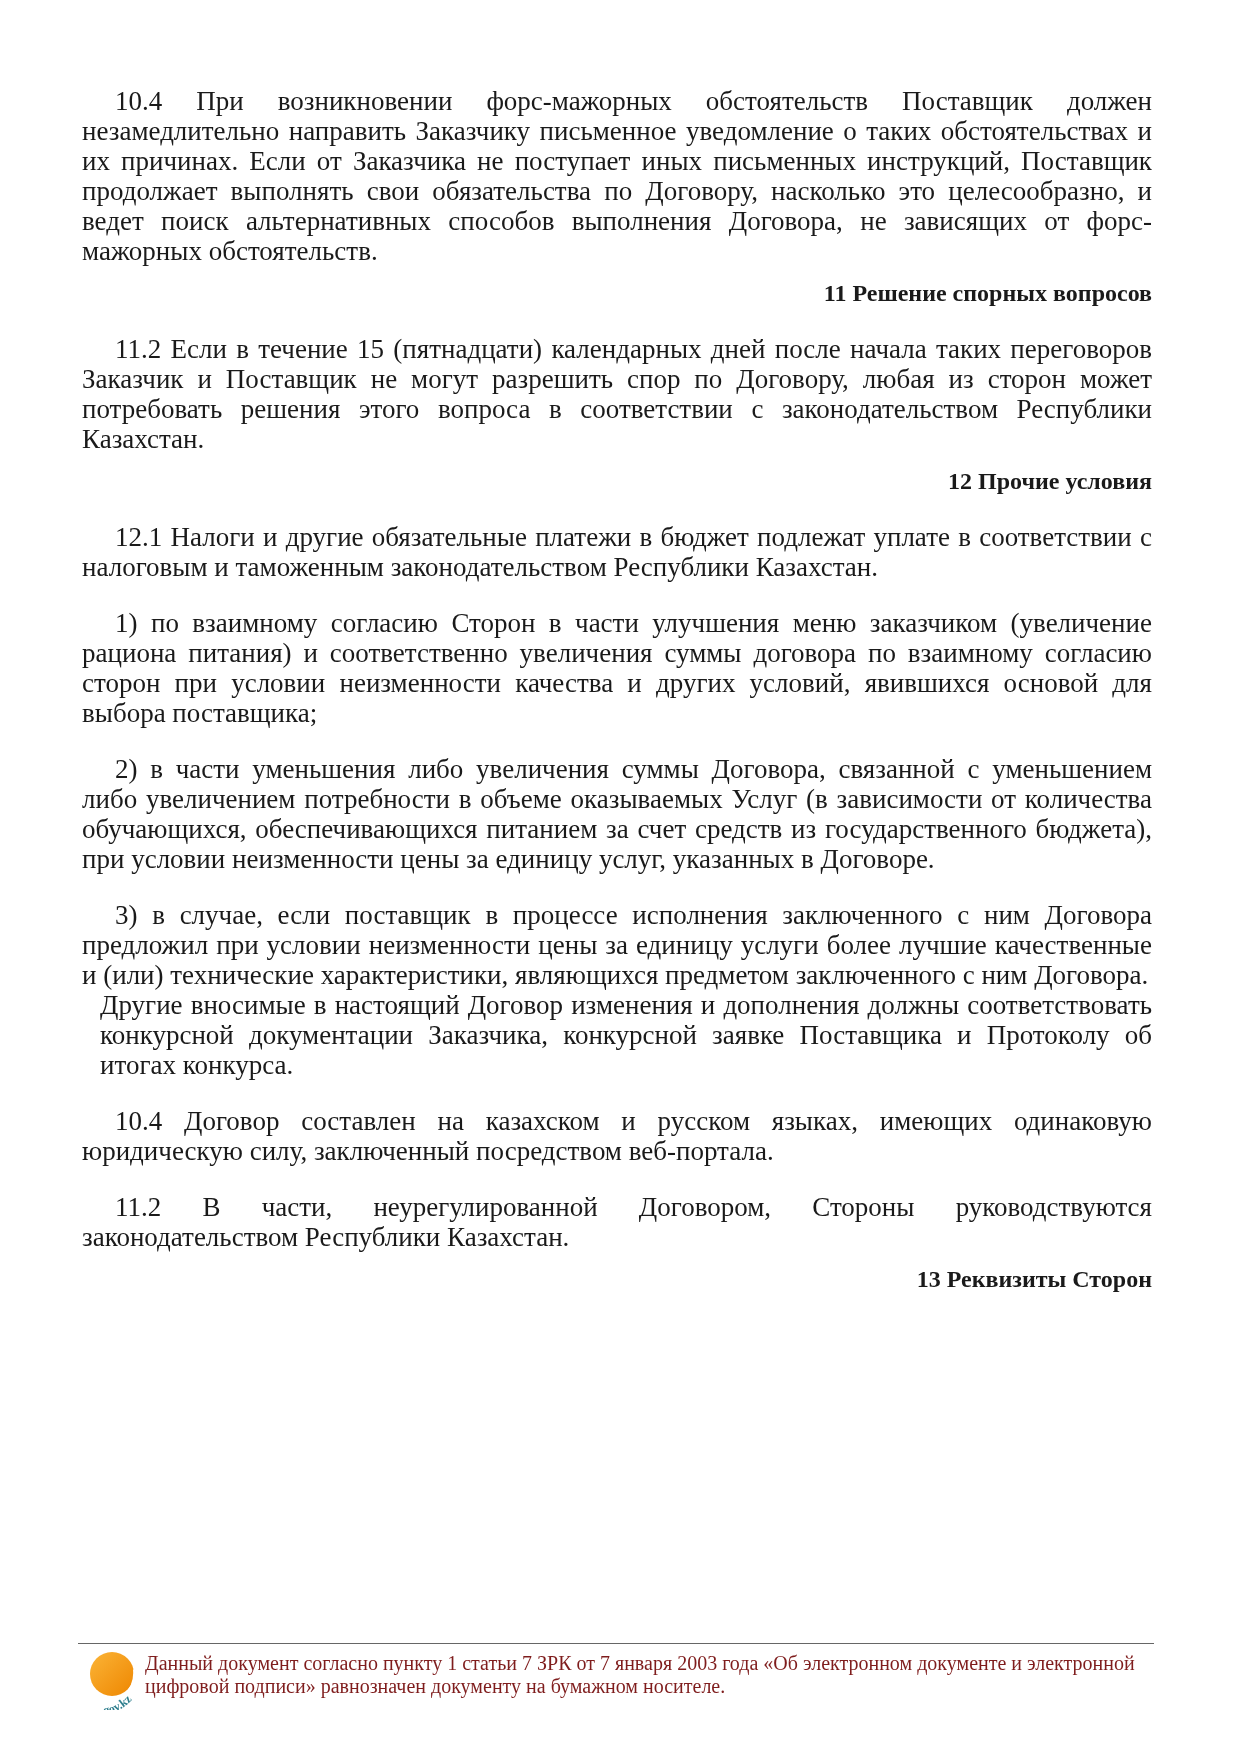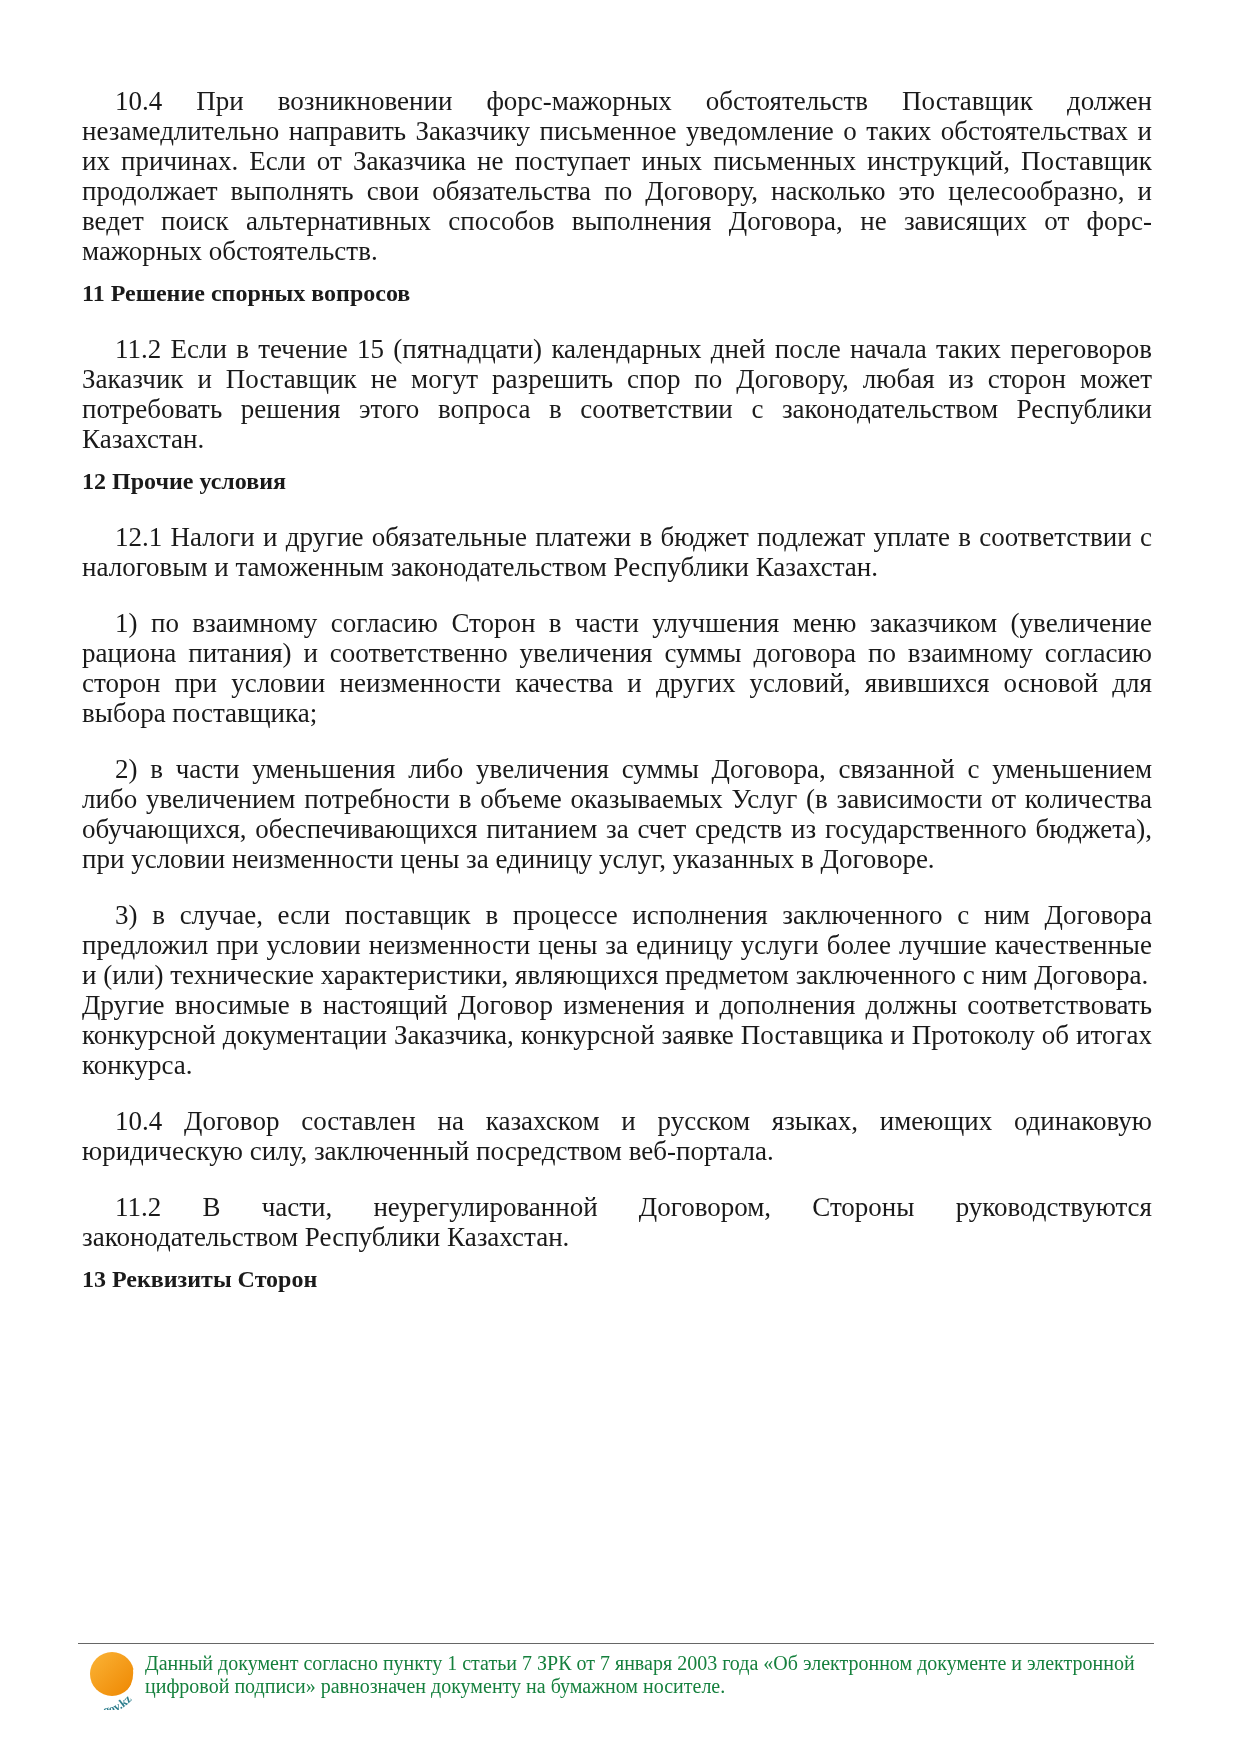--- a/index.html
+++ b/index.html
@@ -19,26 +19,26 @@
     width:1070px;
   }
   .para {
     font-size:27px;
     line-height:30px;
     text-align:justify;
     text-indent:33px;
     margin:26px 0 0 0;
   }
   .para.first { margin-top:0; }
-  .para.cont  { text-indent:0; margin-top:0; }
+  .para.cont  { text-indent:0; margin-top:0;margin-left:18px; }
   .heading {
     font-size:24px;
     line-height:30px;
     font-weight:700;
-    text-align:left;
+    text-align:right;
     margin:12px 0 0 0;
   }
   .footer {
     position:absolute;
     left:78px;
     top:1643px;
     width:1076px;
     border-top:1px solid #666666;
   }
   .footer-inner {
@@ -51,21 +51,21 @@
     height:60px;
     margin-left:8px;
     flex:0 0 auto;
   }
   .note {
     font-size:20px;
     line-height:23px;
     margin-left:5px;
     padding-top:2px;
     max-width:1008px;
-    color:#15803d;
+    color:#7f1d1d;
     text-align:left;
   }
 </style>
 </head>
 <body>
 
 <div class="page">
 
   <div class="content">
     <p class="para first">10.4 При возникновении форс-мажорных обстоятельств Поставщик должен незамедлительно направить Заказчику письменное уведомление о таких обстоятельствах и их причинах. Если от Заказчика не поступает иных письменных инструкций, Поставщик продолжает выполнять свои обязательства по Договору, насколько это целесообразно, и ведет поиск альтернативных способов выполнения Договора, не зависящих от форс-мажорных обстоятельств.</p>

